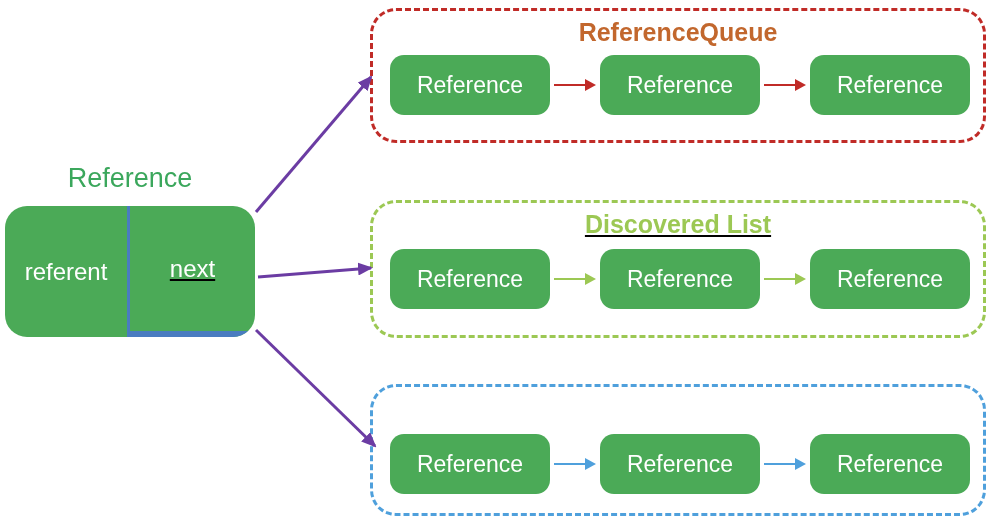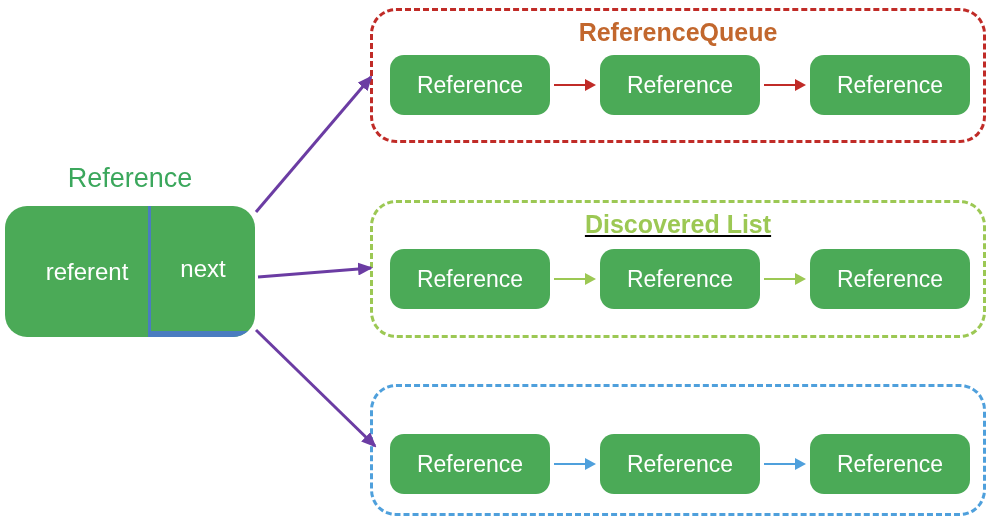--- a/index.html
+++ b/index.html
@@ -28,24 +28,23 @@
     background: var(--node-green, #4BAA57);
     border-radius: 22px;
     display: flex;
     overflow: hidden;
   }
   .struct-left {
     width: 122px;
     display: flex; align-items: center; justify-content: center;
     color: var(--node-text-white, #fff);
     font-size: 24px;
-    margin-left: 21px;
   }
   .v-divider { width: 3px; background: var(--divider-blue, #4A7CC0); }
-  .struct-right { flex: 1; display: flex; flex-direction: column; }
+  .struct-right { flex: 1; display: flex; flex-direction: column; text-decoration: underline; }
   .struct-row {
     flex: 1;
     display: flex; align-items: center; justify-content: center;
     color: var(--node-text-white, #fff);
     font-size: 24px;
   }
   .h-divider { height: 3px; background: var(--divider-blue, #4A7CC0); }
 
   
   .container {

